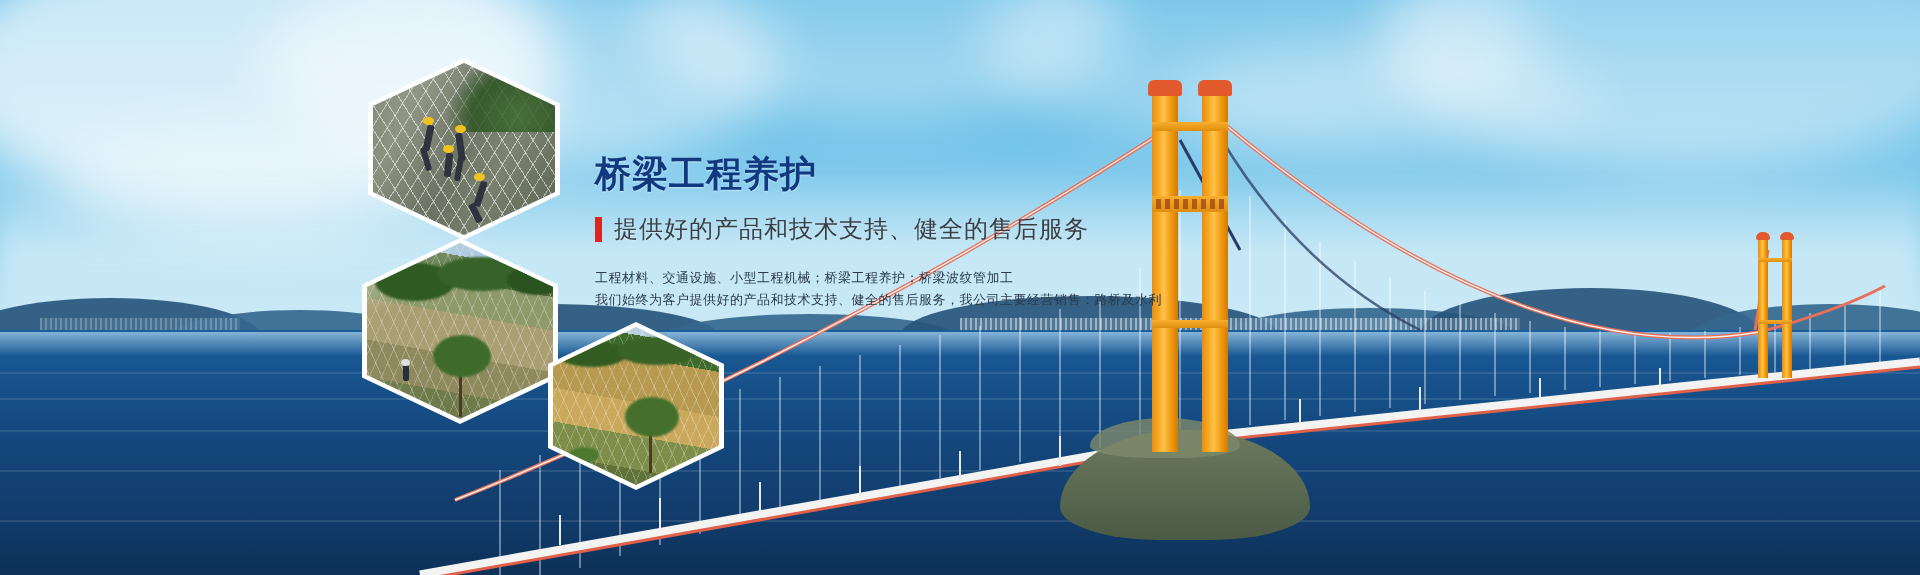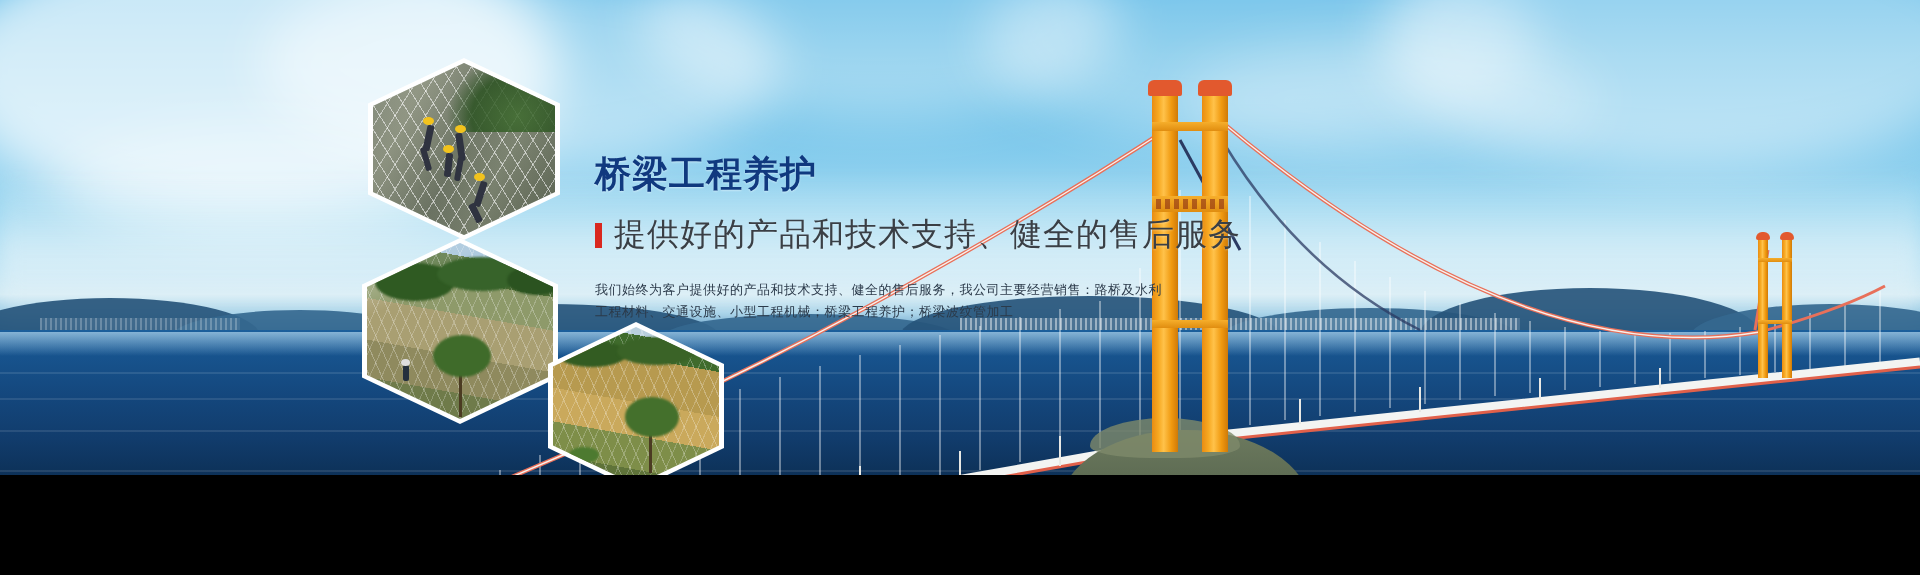--- a/index.html
+++ b/index.html
@@ -1,18 +1,18 @@
 <!DOCTYPE html>
 <html><head>
 <meta charset="utf-8">
 <style>
   html,body{margin:0;padding:0;background:#000;}
   *{box-sizing:border-box;}
   .banner{
-    position:relative;width:1920px;height:475px;overflow:hidden;
+    position:relative;width:1920px;height:575px;overflow:hidden;
     font-family:"Liberation Sans","DejaVu Sans",sans-serif;
     background:#ec4899;
   }
   
   .sky{position:absolute;inset:0;
     background:
       linear-gradient(180deg,#2fa6e0 0%,#55b7e4 12%,#7ec9ec 30%,#9ed8f1 45%,#bfe4f4 57%,#cfe9f3 62%,#8fc6e2 66%,#3f86b8 70%,#1f5f99 78%,#16508a 88%,#113f72 100%);
   }
   .cloud{position:absolute;border-radius:50%;filter:blur(26px);background:rgba(255,255,255,.55);}
   .c1{left:-60px;top:-80px;width:620px;height:300px;background:rgba(255,255,255,.75);}
@@ -82,21 +82,21 @@
   .trunk{position:absolute;background:#4b3b22;}
   
   .textblock{position:absolute;left:595px;top:150px;width:700px;}
   .headline{display:flex;align-items:flex-end;gap:16px;white-space:nowrap;}
   .h-main{font-size:36px;font-weight:bold;color:#10397f;letter-spacing:1px;
     text-shadow:0 1px 2px rgba(255,255,255,.45);}
   .h-sub{font-size:28px;font-weight:bold;color:#33373b;letter-spacing:1px;
     text-shadow:0 1px 2px rgba(255,255,255,.35);}
   .subline{display:flex;align-items:center;gap:12px;margin-top:14px;}
   .redbar{width:7px;height:25px;background:#d9281f;flex:0 0 auto;}
-  .sub-text{font-size:32px;color:#3a3f45;letter-spacing:1px;white-space:nowrap;
+  .sub-text{font-size:24px;color:#3a3f45;letter-spacing:1px;white-space:nowrap;
     text-shadow:0 1px 2px rgba(255,255,255,.30);}
   .para{margin-top:22px;font-size:13px;line-height:22px;color:#2b3a4a;letter-spacing:.5px;}
   .para div{white-space:nowrap;}
 </style>
 </head>
 <body>
 
 <div class="banner">
 
   <div class="sky">
@@ -284,18 +284,18 @@
 
   <div class="textblock">
     <div class="headline">
       <span class="h-main">桥梁工程养护</span>
     </div>
     <div class="subline">
       <span class="redbar"></span>
       <span class="sub-text">提供好的产品和技术支持、健全的售后服务</span>
     </div>
     <div class="para">
+      <div>工程材料、交通设施、小型工程机械；桥梁工程养护；桥梁波纹管加工</div>
       <div>我们始终为客户提供好的产品和技术支持、健全的售后服务，我公司主要经营销售：路桥及水利</div>
-      <div>工程材料、交通设施、小型工程机械；桥梁工程养护；桥梁波纹管加工</div>
     </div>
   </div>
 
 </div>
 
 </body></html>

